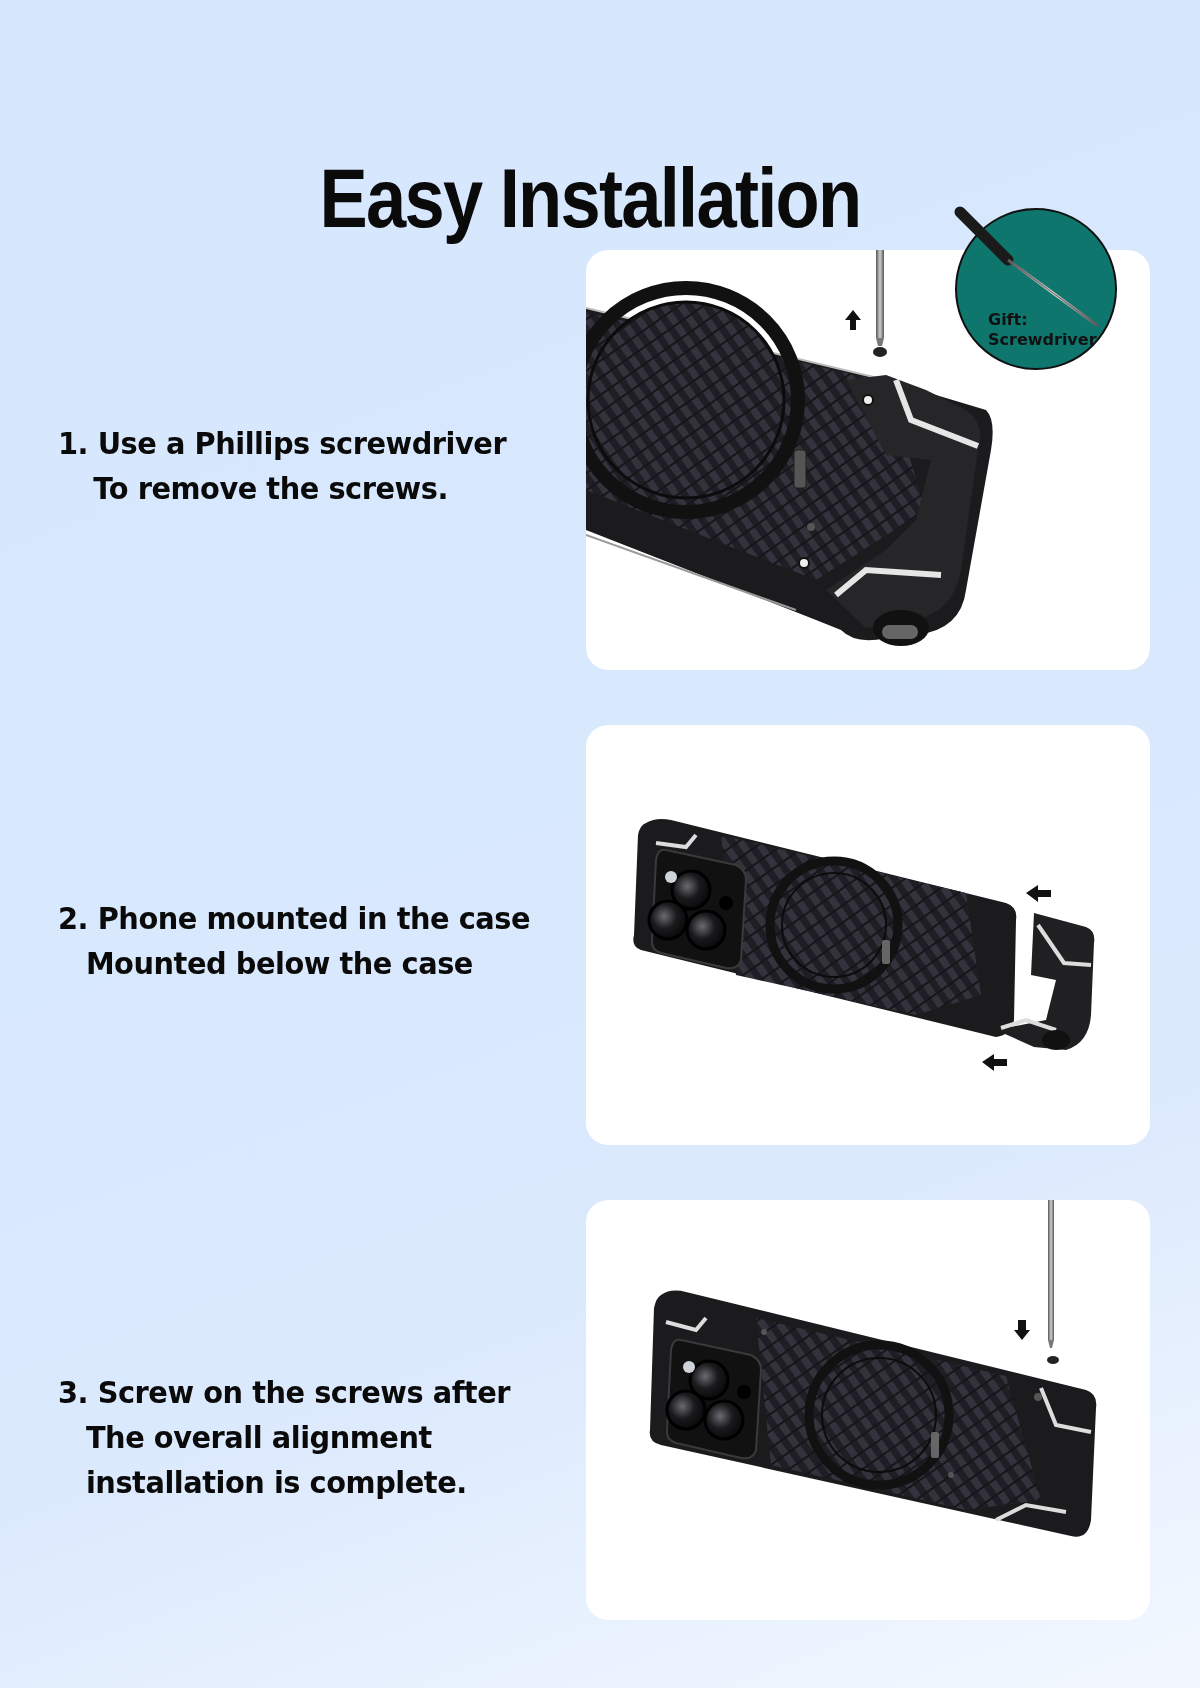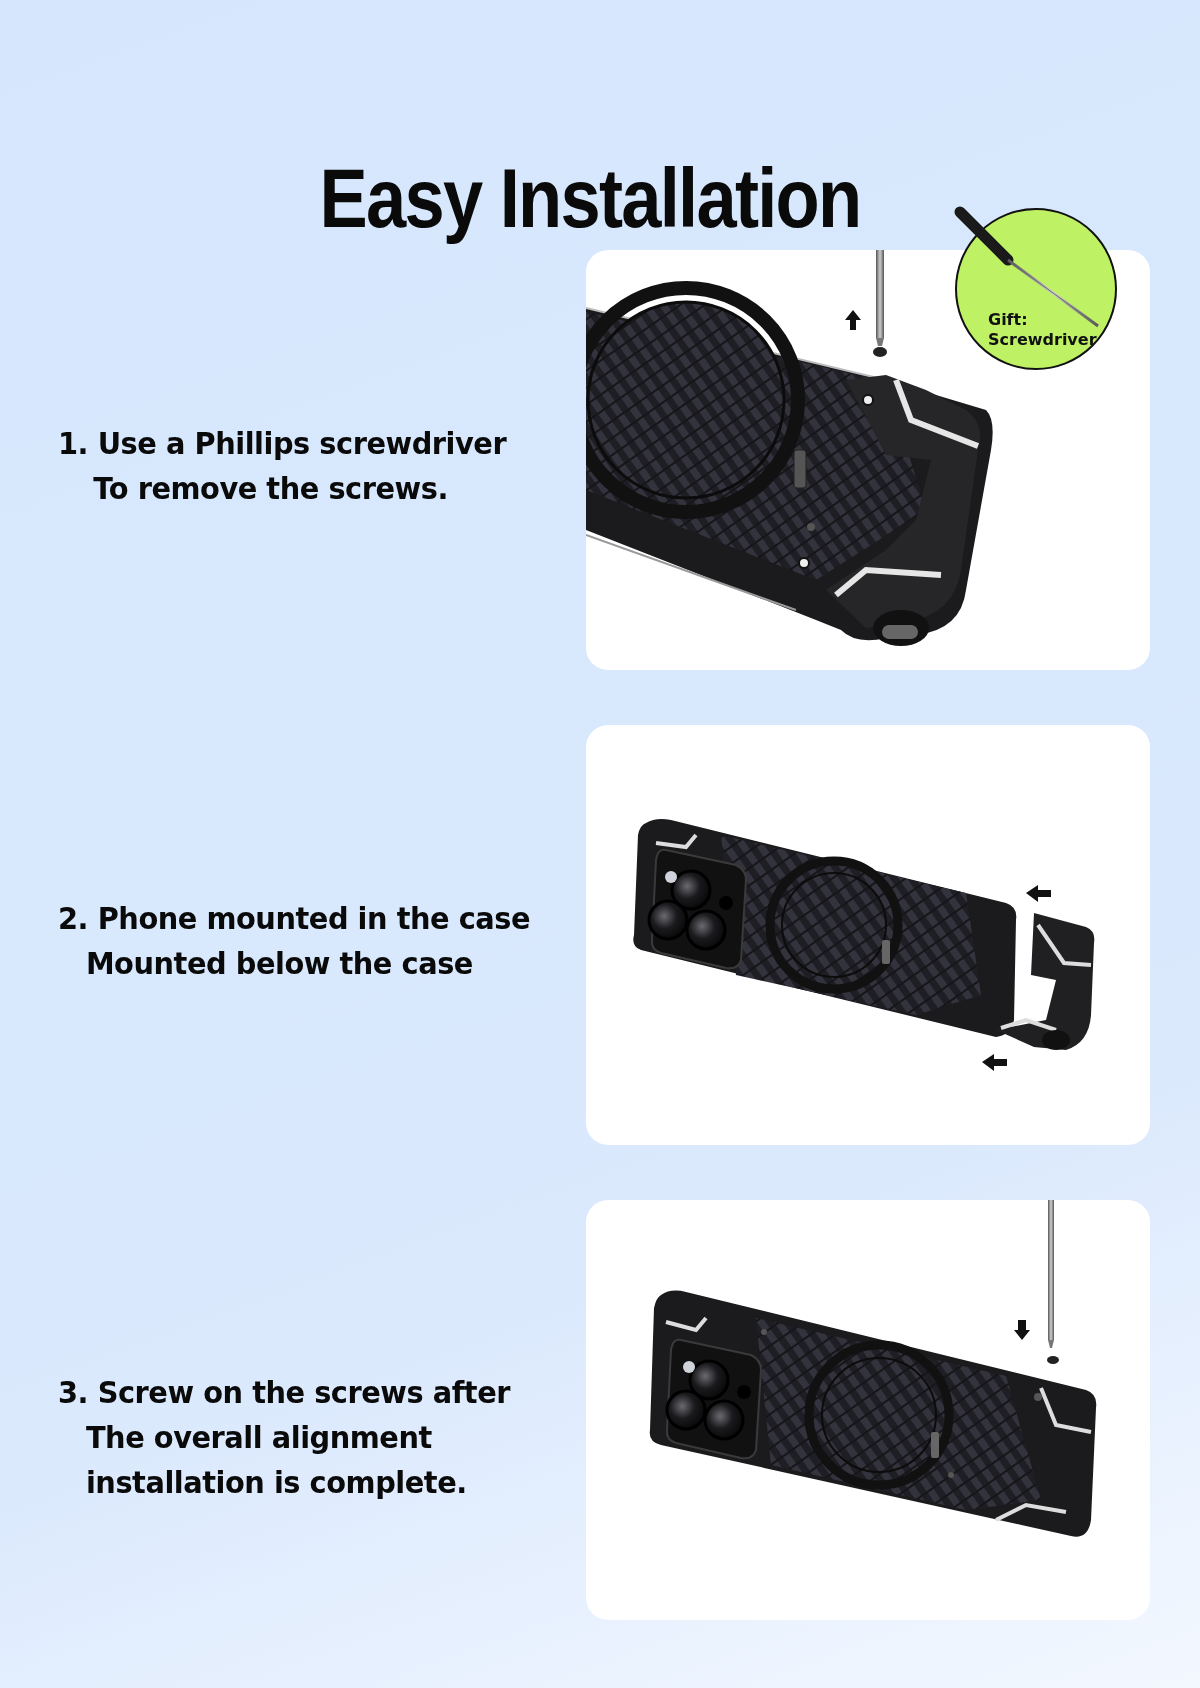--- a/index.html
+++ b/index.html
@@ -24,21 +24,21 @@
   .step-text .line { display: block; white-space: nowrap; }
   .step-text .indent { padding-left: 38px; }
   .step-text .indent2 { padding-left: 30px; }
   .panel {
     position: absolute; left: 586px; width: 564px; height: 420px;
     background: #ffffff; border-radius: 22px; overflow: visible;
   }
   .panel svg { position: absolute; left: 0; top: 0; }
   .gift {
     position: absolute; left: 955px; top: 208px; width: 162px; height: 162px;
-    border-radius: 50%; border: 2px solid #111; background: #bef264;
+    border-radius: 50%; border: 2px solid #111; background: #0f766e;
     box-sizing: border-box; z-index: 5; overflow: visible;
   }
   .gift-label {
     position: absolute; left: 31px; top: 100px; font-weight: 700;
     font-family: "DejaVu Sans", sans-serif; font-size: 16px; line-height: 20px; color: #111;
   }
   .gift svg { position: absolute; left: -15px; top: -12px; }
 </style>
 </head>
 <body>

